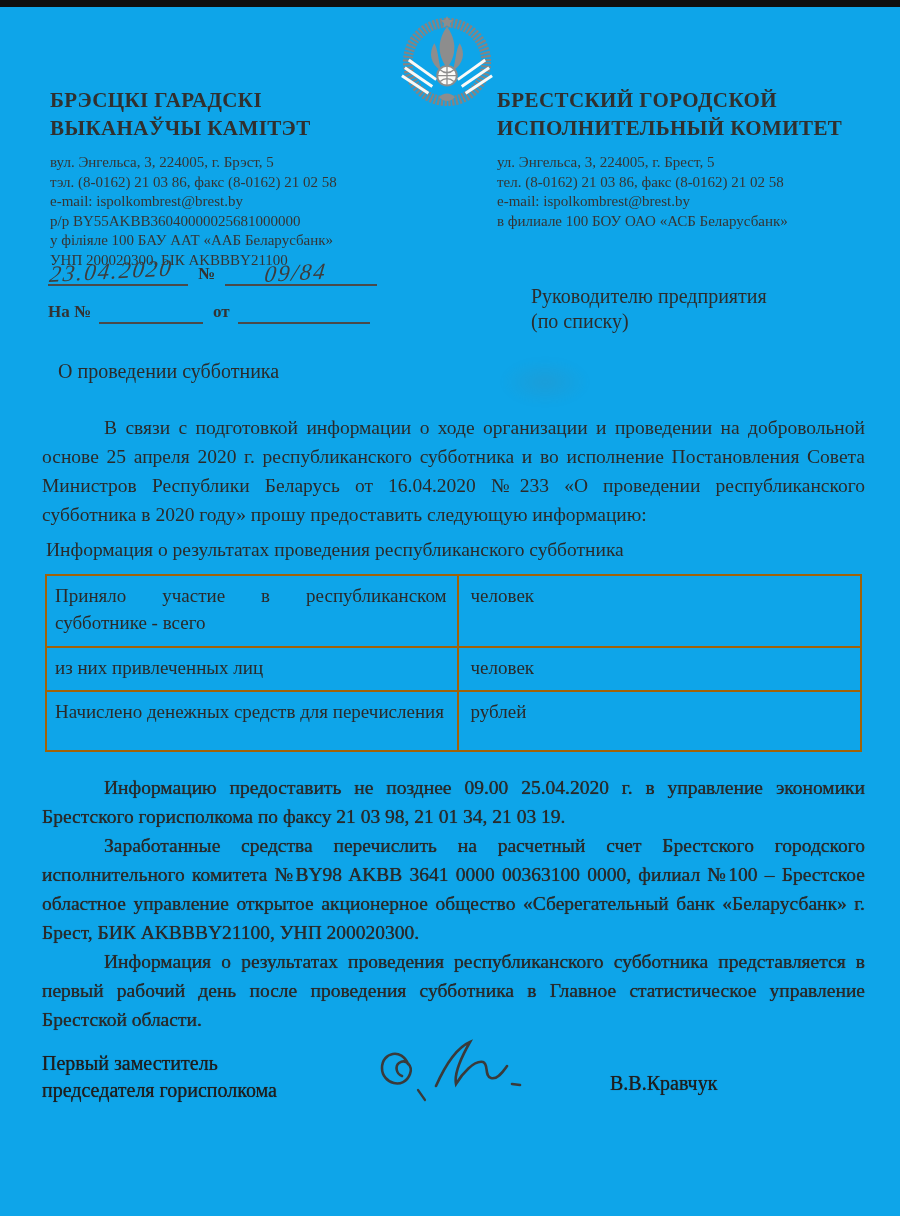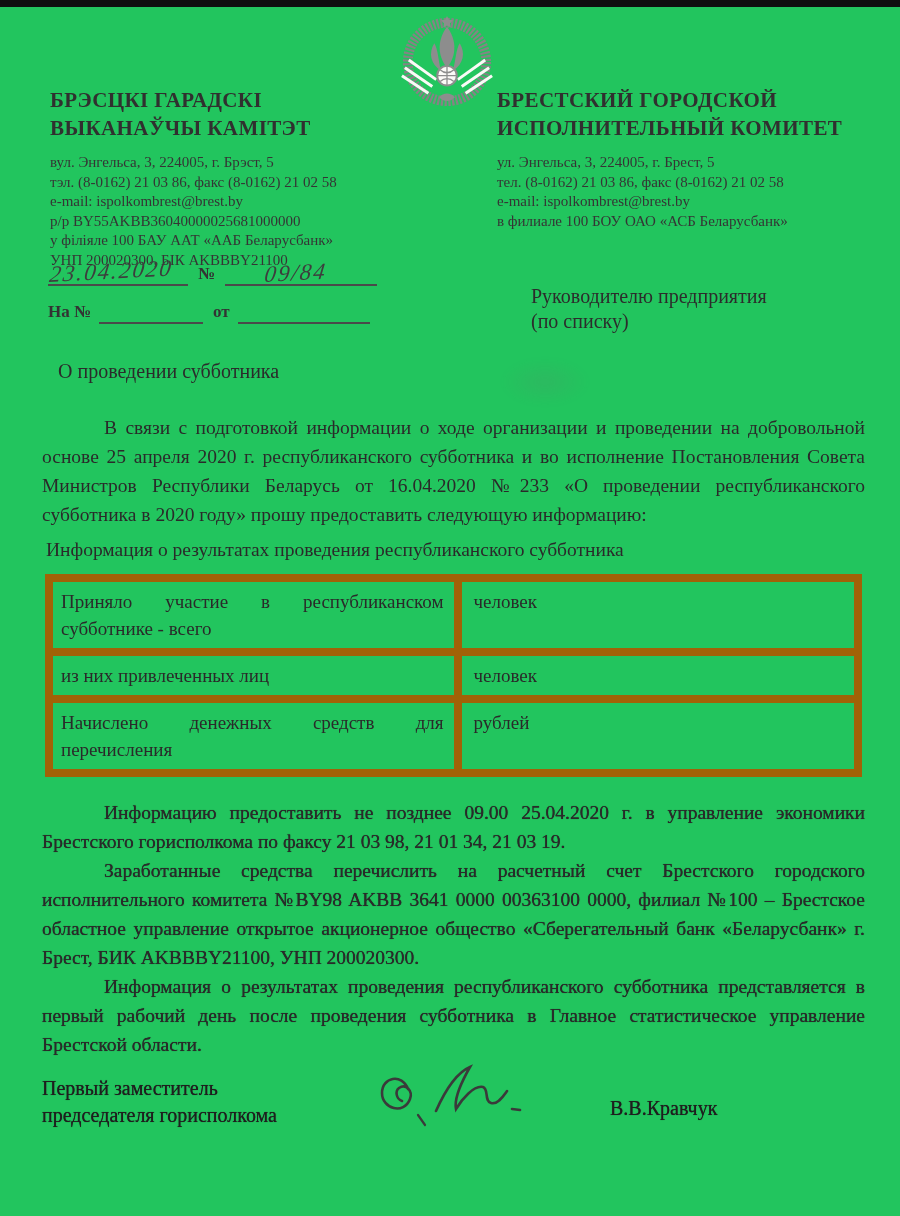--- a/index.html
+++ b/index.html
@@ -1,19 +1,19 @@
 <!DOCTYPE html>
 <html><head>
 <meta charset="utf-8">
 <style>
   * { margin:0; padding:0; box-sizing:border-box; }
   html,body { background:#e9e9e9; }
   .page {
     position:relative; width:900px; height:1216px; margin:0 auto;
-    background:#22c55e; overflow:hidden;
+    background:#0ea5e9; overflow:hidden;
     font-family:"Liberation Serif","DejaVu Serif",serif;
     color:#2a2a2a;
   }
   .scan-topbar { position:absolute; left:0; top:0; width:900px; height:7px; background:#0f0f0f; }
 
   .emblem { position:absolute; left:397px; top:11px; width:100px; height:98px; }
 
   .org-name { position:absolute; top:86px; font-weight:bold; font-size:21px; line-height:28px; letter-spacing:.4px; color:#30302f; }
   .org-name.left  { left:50px;  width:420px; }
   .org-name.right { left:497px; width:400px; }
@@ -42,21 +42,21 @@
   .addressee { position:absolute; left:531px; top:284px; font-size:20px; line-height:25px; color:#2c2c2c; }
 
   .main { position:absolute; left:42px; top:360px; width:823px; }
   .subject { font-size:20px; margin-left:16px; color:#2b2b2b; }
 
   p.body-p { font-size:19.5px; line-height:29px; text-align:justify; text-indent:62px; color:#2a2a2a; }
   .p1 { margin-top:30px; }
   .caption { margin-top:10px; font-size:19.5px; margin-left:4px; color:#2a2a2a; }
 
   table.form { border-collapse:collapse; width:817px; margin-top:13px; margin-left:3px; }
-  table.form td { border:8px solid #a16207; vertical-align:top; font-size:19px; line-height:27px; }
+  table.form td { border:2px solid #a16207; vertical-align:top; font-size:19px; line-height:27px; }
   td.lbl { width:50.5%; padding:6px 10px 6px 8px; text-align:justify; }
   td.val { padding:6px 10px 6px 12px; }
   tr.r1 td { height:72px; } tr.r2 td { height:44px; } tr.r3 td { height:60px; }
 
   .heavy { color:#1e1e1e; text-shadow:0 0 .7px #1e1e1e; }
   .p2 { margin-top:21px; }
 
   .sig-row { position:relative; margin-top:12px; height:85px; }
   .sig-title { position:absolute; left:0; top:4px; font-size:20px; line-height:27px; }
   .sig-scribble { position:absolute; left:320px; top:-18px; }

